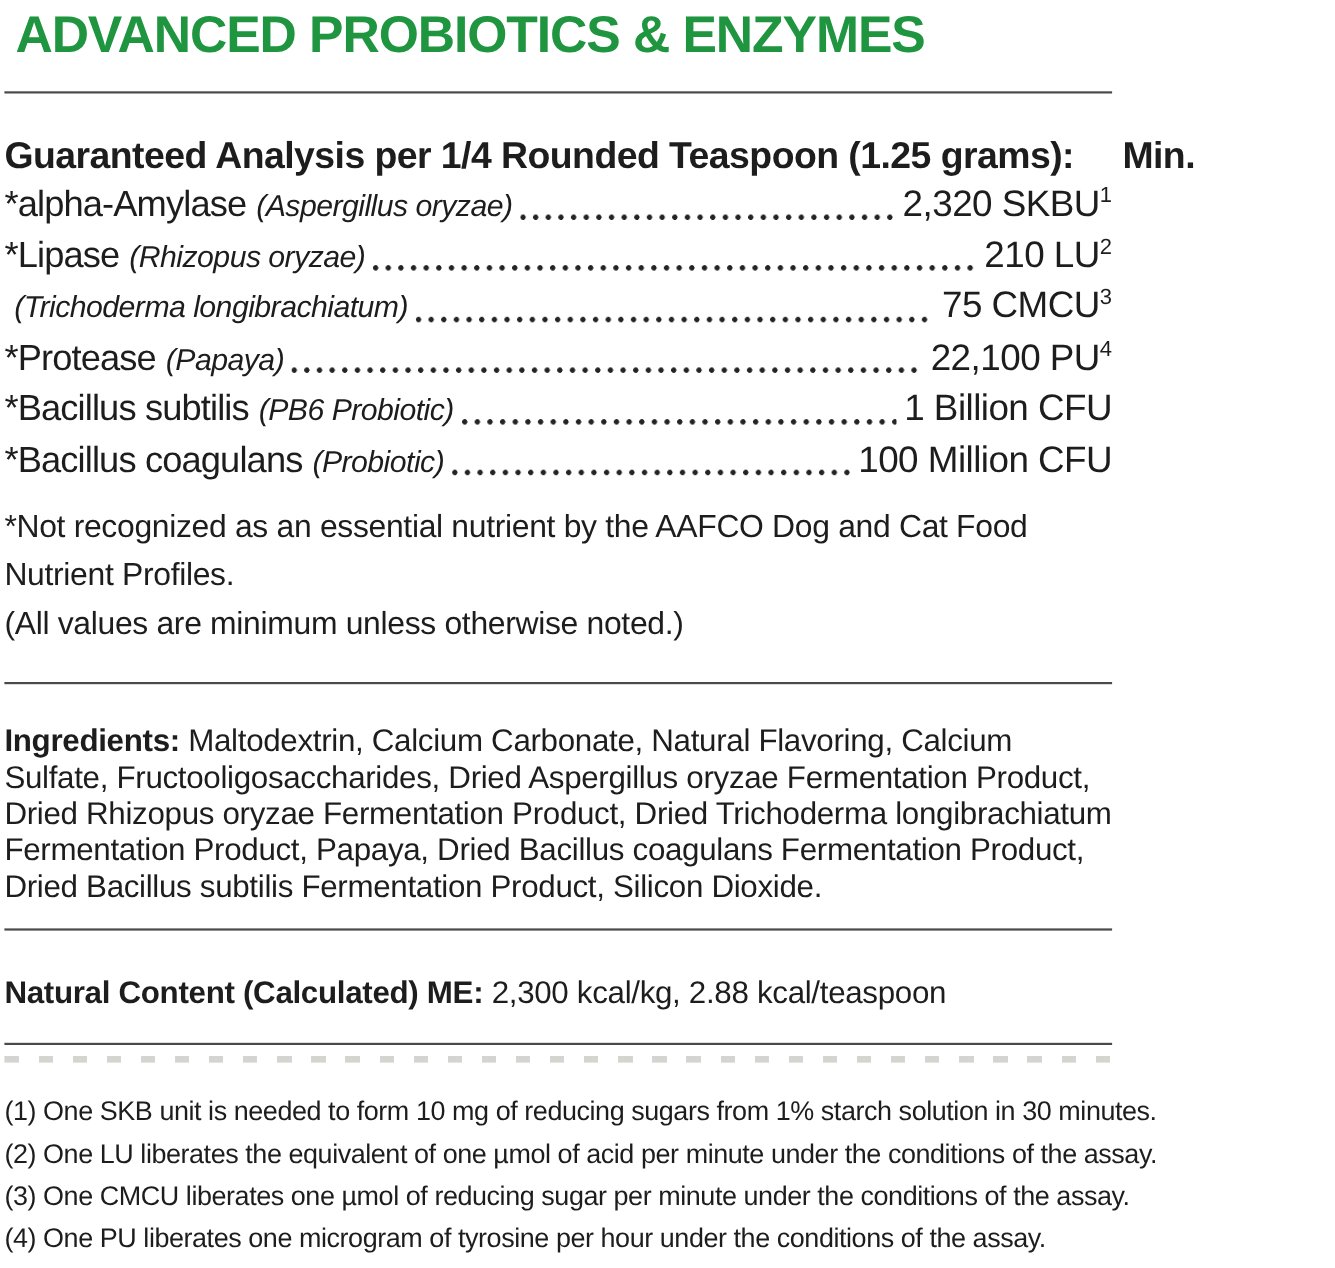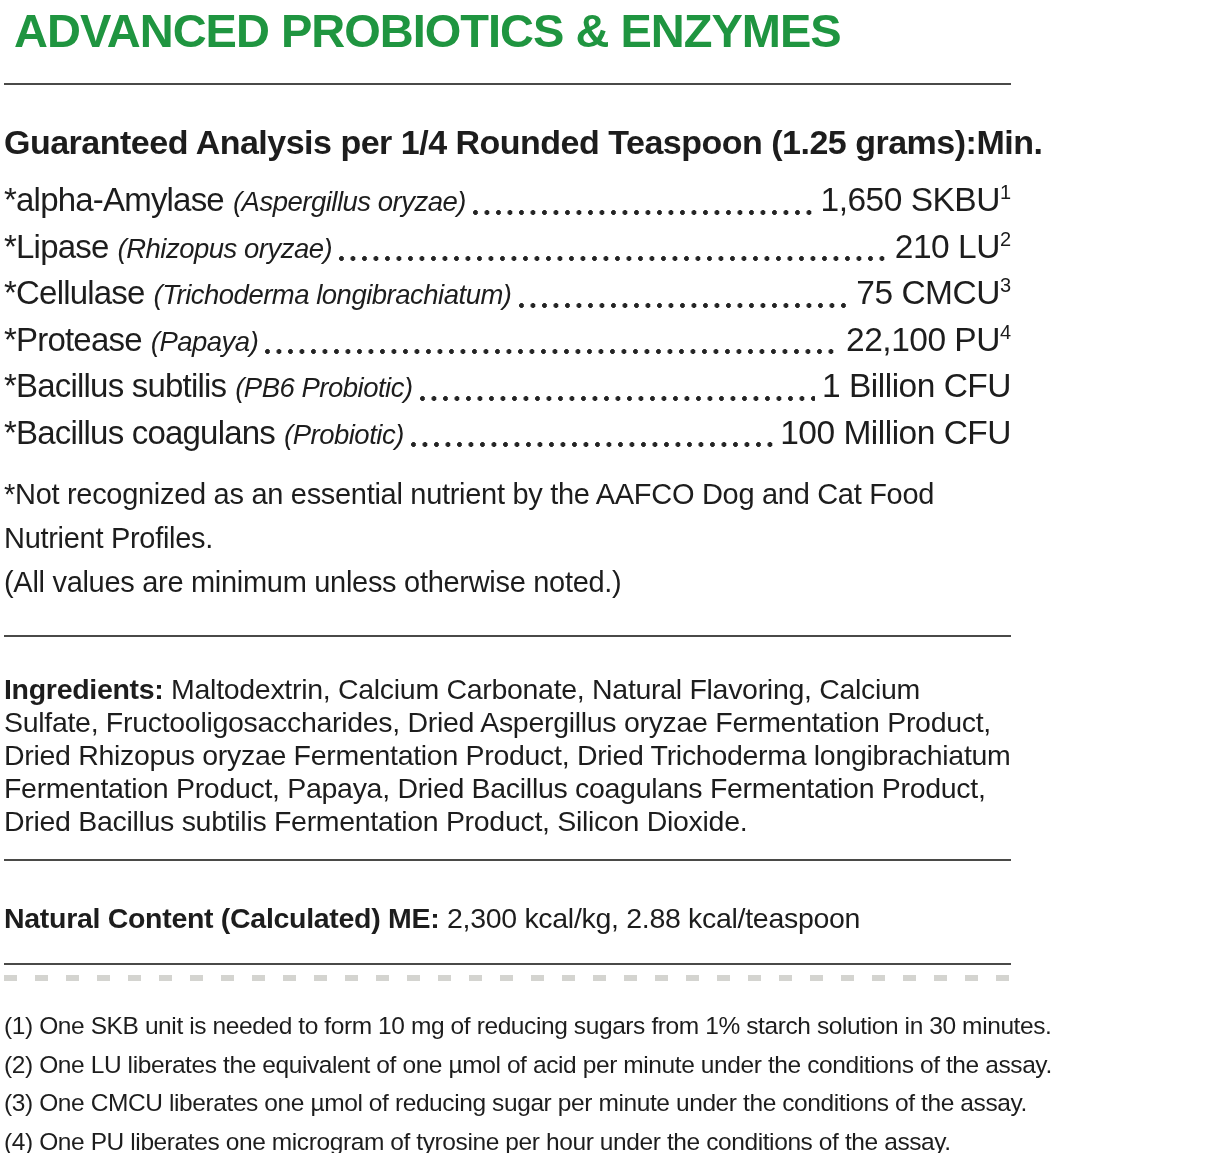--- a/index.html
+++ b/index.html
@@ -28,23 +28,24 @@
   .dashed-rule {
     margin-top:10px; height:6px;
     background:repeating-linear-gradient(90deg, #d4d4d0 0 13px, transparent 13px 31px);
   }
 
   .ga-heading {
     display:flex; justify-content:space-between; align-items:baseline;
     margin-top:38px;
     font-size:34px; font-weight:bold; letter-spacing:-0.5px; line-height:39px;
     white-space:nowrap;
+    gap:44px;
   }
 
-  .ga-rows { margin-top:15px; }
+  .ga-rows { }
   .ga-row {
     display:flex; align-items:baseline;
     height:46.5px; line-height:46.5px;
     white-space:nowrap;
   }
   .nutrient-name { font-size:33px; letter-spacing:-0.8px; }
   .nutrient-source { font-size:27.5px; font-style:italic; letter-spacing:-0.5px; margin-left:9px; }
   .leader {
     flex:1 1 auto; align-self:flex-end;
     height:5px; margin:0 7px 9px 7px;
@@ -87,32 +88,31 @@
     <span>Guaranteed Analysis per 1/4 Rounded Teaspoon (1.25 grams):</span>
     <span>Min.</span>
   </div>
 
   <div class="ga-rows">
 
     <div class="ga-row">
       <span class="nutrient-name">*alpha-Amylase</span>
       <span class="nutrient-source">(Aspergillus oryzae)</span>
       <span class="leader"></span>
-      <span class="nutrient-value"><span>1,650 SKBU</span><span class="value-sup">1</span></span>
+      <span class="nutrient-value"><span>2,320 SKBU</span><span class="value-sup">1</span></span>
     </div>
 
     <div class="ga-row">
       <span class="nutrient-name">*Lipase</span>
       <span class="nutrient-source">(Rhizopus oryzae)</span>
       <span class="leader"></span>
       <span class="nutrient-value"><span>210 LU</span><span class="value-sup">2</span></span>
     </div>
 
     <div class="ga-row">
-      <span class="nutrient-name">*Cellulase</span>
       <span class="nutrient-source">(Trichoderma longibrachiatum)</span>
       <span class="leader"></span>
       <span class="nutrient-value"><span>75 CMCU</span><span class="value-sup">3</span></span>
     </div>
 
     <div class="ga-row">
       <span class="nutrient-name">*Protease</span>
       <span class="nutrient-source">(Papaya)</span>
       <span class="leader"></span>
       <span class="nutrient-value"><span>22,100 PU</span><span class="value-sup">4</span></span>

